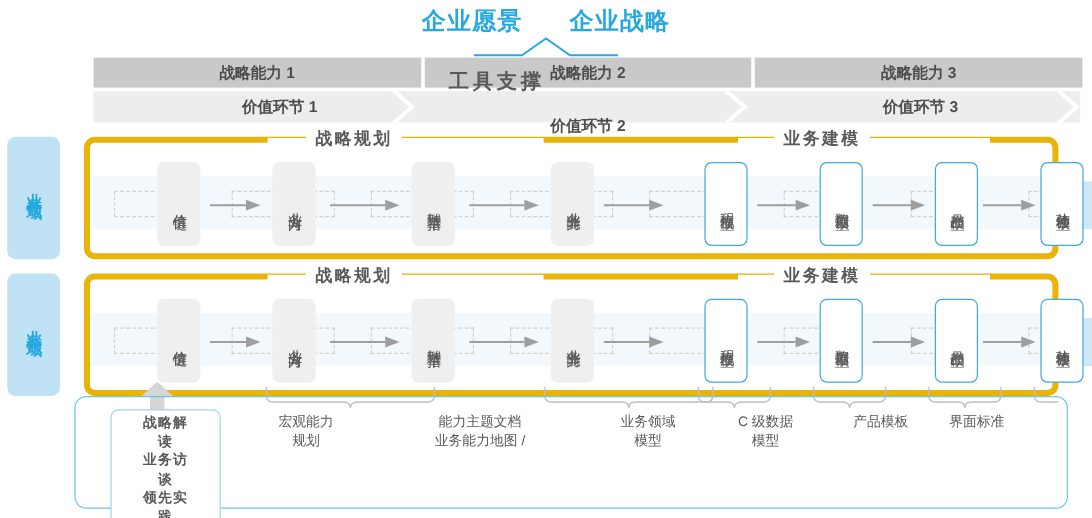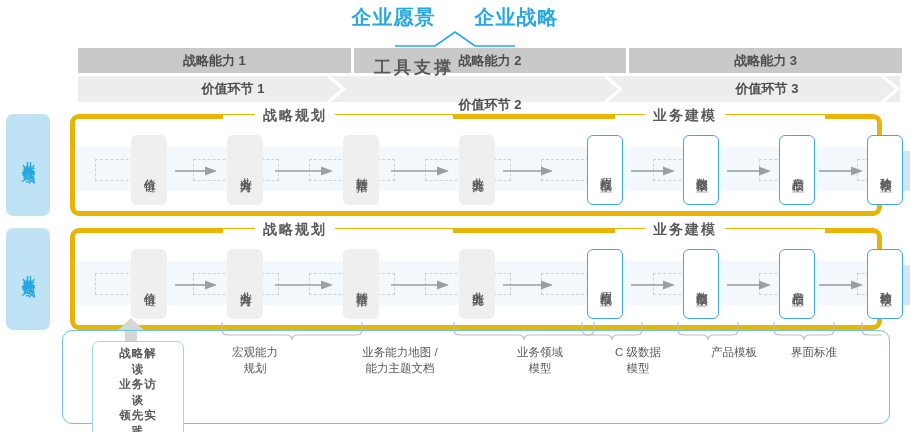--- a/index.html
+++ b/index.html
@@ -311,22 +311,22 @@
     <div>战略解读</div>
     <div>业务访谈</div>
     <div>领先实践</div>
   </div>
 
   <div class="tool-label" style="left:200px;top:345px;width:110px;">
     <div>宏观能力</div>
     <div>规划</div>
   </div>
   <div class="tool-label" style="left:330px;top:345px;width:140px;">
+    <div>能力主题文档</div>
     <div>业务能力地图 /</div>
-    <div>能力主题文档</div>
   </div>
   <div class="tool-label" style="left:490px;top:345px;width:100px;">
     <div>业务领域</div>
     <div>模型</div>
   </div>
   <div class="tool-label" style="left:588px;top:345px;width:100px;">
     <div>C 级数据</div>
     <div>模型</div>
   </div>
   <div class="tool-label" style="left:684px;top:345px;width:100px;">

